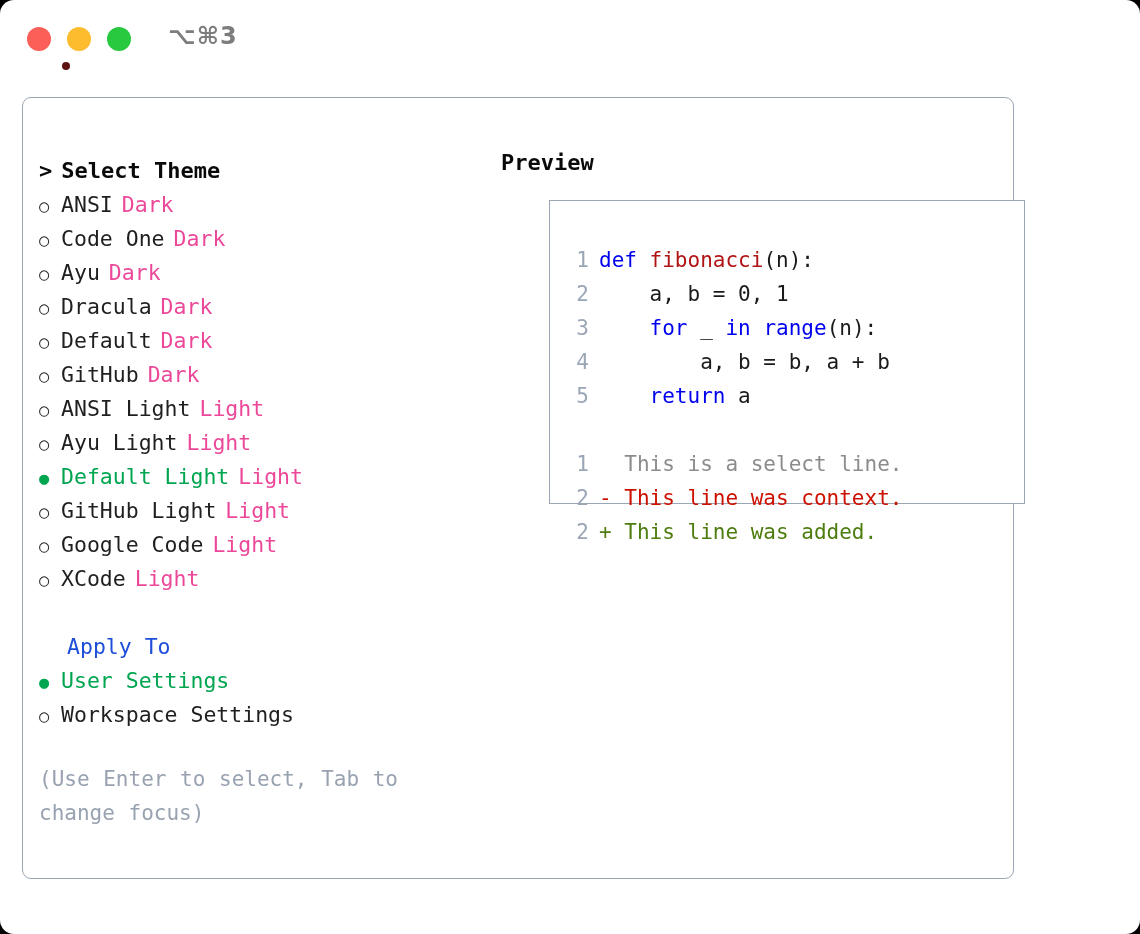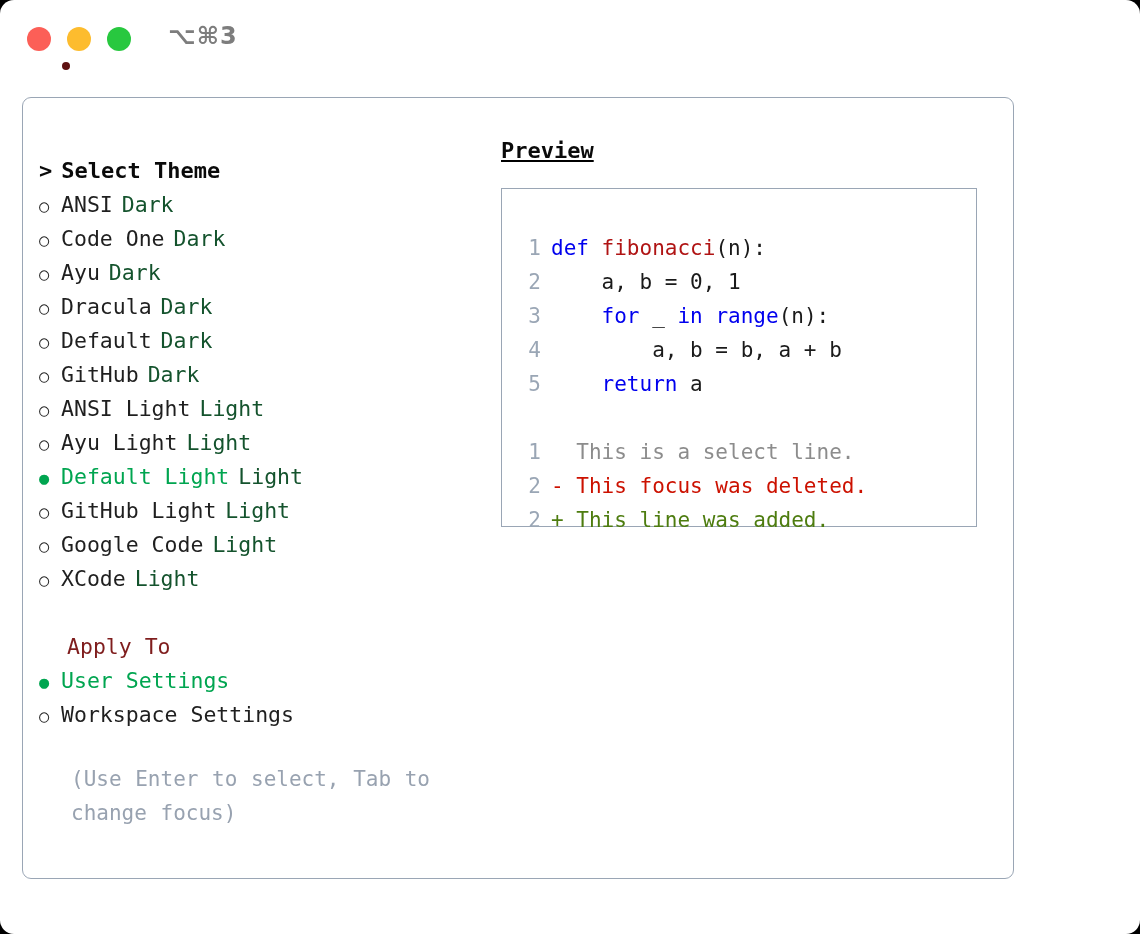--- a/index.html
+++ b/index.html
@@ -105,66 +105,65 @@
   .bullet {
     display: inline-block;
     width: 22px;
     text-align: left;
   }
   .bullet.empty::before  { content: "\25CB"; font-size: 17px; color: #262626; }
   .bullet.filled::before { content: "\25CF"; font-size: 17px; color: #00A550; }
 
   .item-label   { color: #1F1F1F; }
   .item-label.selected { color: #00A550; margin-top: 48px; }
-  .item-kind    { color: #14532d; margin-left: 9px; }
+  .item-kind    { color: #ec4899; margin-left: 9px; }
 
   .spacer-row { height: 34px; }
 
   .group-title {
     font-size: 21.5px;
     line-height: 34px;
-    color: #7f1d1d;
+    color: #1d4ed8;
     padding-left: 28px;
     white-space: nowrap;
   }
 
   .hint {
     margin-top: 30px;
     font-size: 21px;
     line-height: 34px;
     color: #98A2B0;
     width: 408px;
     word-spacing: 1px;
-    margin-left: 32px;
   }
 
   
   .right-col {
     position: absolute;
     left: 478px;
-    top: 36px;
+    top: 48px;
     width: 500px;
-    text-decoration: underline;
   }
 
   .preview-title {
     font-size: 22px;
     font-weight: bold;
     color: #0A0A0A;
     line-height: 34px;
     margin-bottom: 20px;
   }
 
   .preview-box {
     width: 476px;
-    height: 339px;
+    height: 304px;
     border: 1.6px solid #9AA6B5;
     box-sizing: border-box;
     background: #ffffff;
     position: relative;
+    margin-left: 48px;
   }
 
   .code-area {
     position: absolute;
     left: 13px;
     top: 42px;
     right: 8px;
   }
 
   .code-line {
@@ -247,21 +246,21 @@
           <div id="code-lines">
               <div class="code-line"><span class="lineno">1</span><span class="kw">def </span><span class="fn">fibonacci</span><span class="plain">(n):</span></div>
               <div class="code-line"><span class="lineno">2</span><span class="plain">    a, b = 0, 1</span></div>
               <div class="code-line"><span class="lineno">3</span><span class="plain">    </span><span class="kw">for</span><span class="plain"> _ </span><span class="kw">in</span><span class="plain"> </span><span class="kw">range</span><span class="plain">(n):</span></div>
               <div class="code-line"><span class="lineno">4</span><span class="plain">        a, b = b, a + b</span></div>
               <div class="code-line"><span class="lineno">5</span><span class="plain">    </span><span class="kw">return</span><span class="plain"> a</span></div>
             </div>
           <div class="code-line blank"></div>
           <div id="diff-lines">
               <div class="code-line"><span class="lineno">1</span><span class="ctx">  This is a select line.</span></div>
-              <div class="code-line"><span class="lineno">2</span><span class="del">- This focus was deleted.</span></div>
+              <div class="code-line"><span class="lineno">2</span><span class="del">- This line was context.</span></div>
               <div class="code-line"><span class="lineno">2</span><span class="add">+ This line was added.</span></div>
             </div>
         </div>
       </div>
     </div>
 
   </div>
 </div>
 
 </body></html>

